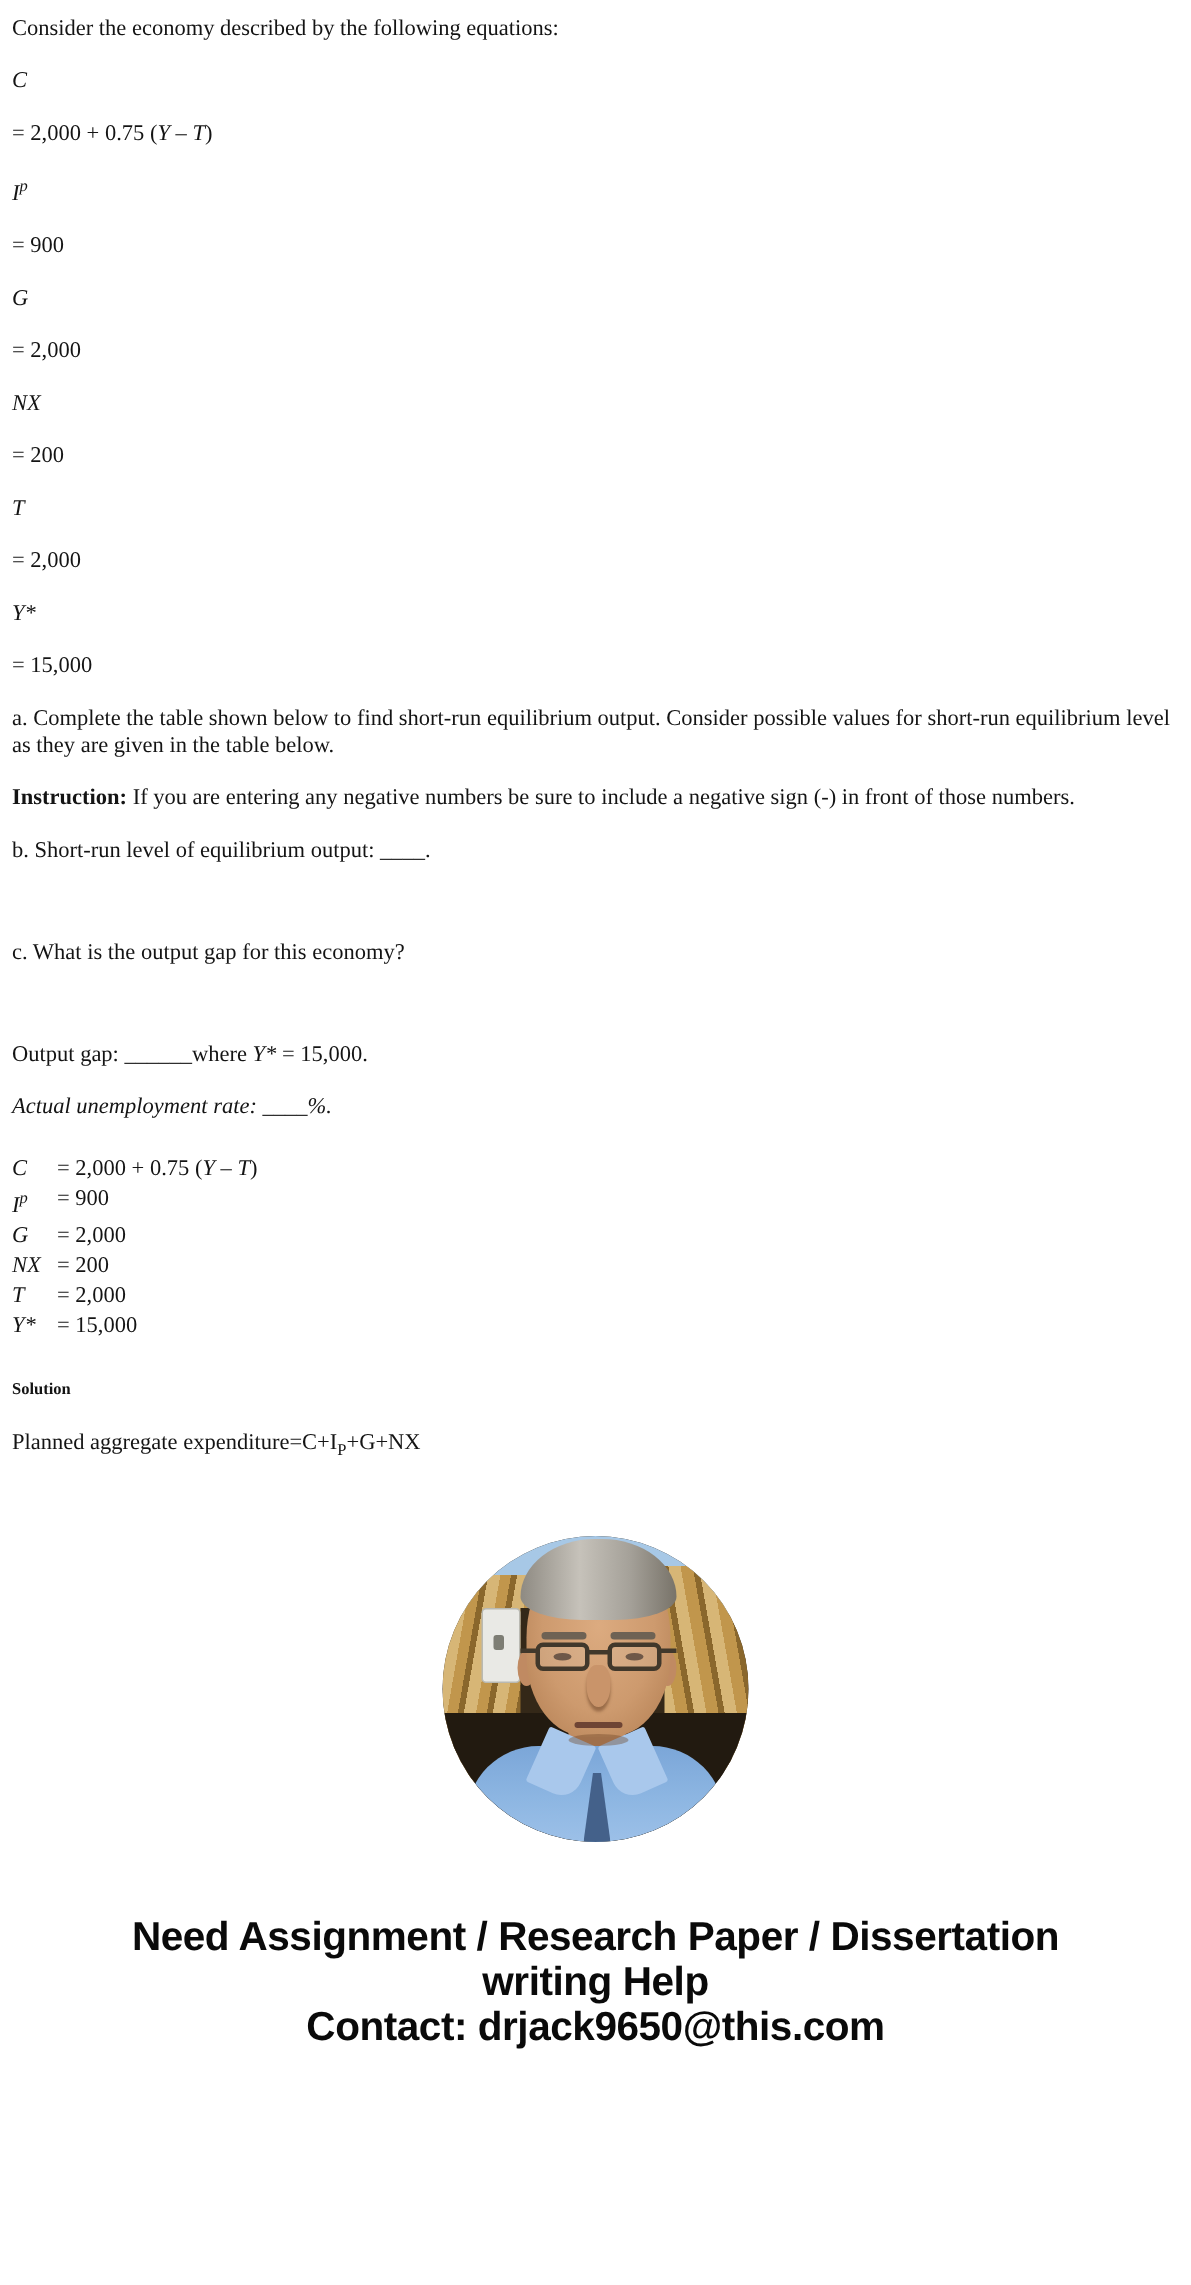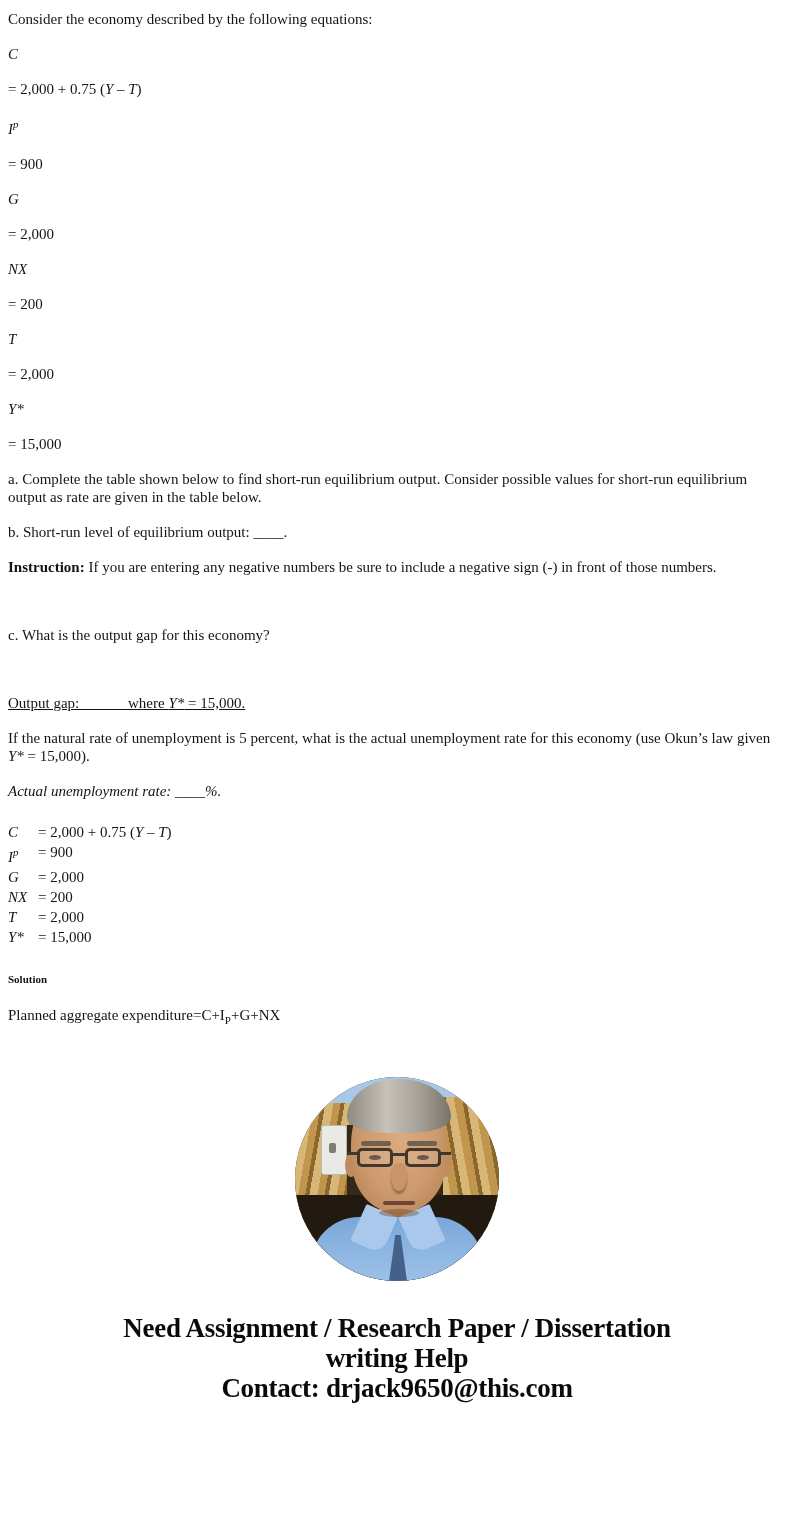--- a/index.html
+++ b/index.html
@@ -12,21 +12,21 @@
     font-size: 15px;
     line-height: 18px;
   }
   .page { padding: 7px 8px 0 8px; }
   p.bt { margin: 17px 0; }
   p.bt:first-child { margin-top: 3px; }
   i.v { font-style: italic; }
   sup.v { font-style: italic; font-size: 11px; }
   b.lbl { font-weight: bold; }
   .gap16 { height: 16px; }
-  .mt34 { margin-top: 34px; text-decoration: underline; }
+  .mt34 { margin-top: 34px; }
   .mt44 { margin-top: 44px; font-style: italic; }
 
   
   .eq-table { margin: 22px 0 0 0; border-collapse: collapse; }
   .eq-table td { padding: 0; font-size: 15px; line-height: 20px; vertical-align: top; }
   .eq-table td.sym { width: 30px; font-style: italic; }
 
   h2.solution {
     font-size: 11px; line-height: 20px; font-weight: bold;
     margin: 22px 0 16px 0; font-family: "Liberation Serif", serif;
@@ -82,23 +82,23 @@
   .ph-arm-l { left: 52px; top: 75px; width: 11px; height: 3px; background: #41382b; }
   .ph-arm-r { left: 145px; top: 75px; width: 11px; height: 3px; background: #41382b; }
   .ph-eye-l { left: 74px; top: 78px; width: 12px; height: 5px; background: #4a3326; border-radius: 50%; }
   .ph-eye-r { left: 122px; top: 78px; width: 12px; height: 5px; background: #4a3326; border-radius: 50%; }
   .ph-nose { left: 96px; top: 86px; width: 16px; height: 28px; background: #c9946a; border-radius: 40% 40% 50% 50%; box-shadow: 0 3px 2px rgba(110,70,40,0.55); }
   .ph-mouth { left: 88px; top: 124px; width: 32px; height: 4px; background: #6e4434; border-radius: 2px; }
   .ph-chin-shadow { left: 84px; top: 132px; width: 40px; height: 8px; background: rgba(110,70,40,0.4); border-radius: 50%; }
 
   
   .footer {
-    margin-top: 32px;
+    margin-top: 48px;
     text-align: center;
-    font-family: Liberation Serif, serif;
+    font-family: Liberation Sans, sans-serif;
     font-weight: 700;
     font-size: 27px;
     line-height: 30px;
     color: #0a0a0a;
     letter-spacing: -0.3px;
   }
 </style>
 </head>
 <body>
 
@@ -117,36 +117,35 @@
 
   <p class="bt"><i class="v">NX</i></p>
   <p class="bt">= 200</p>
 
   <p class="bt"><i class="v">T</i></p>
   <p class="bt">= 2,000</p>
 
   <p class="bt"><i class="v">Y*</i></p>
   <p class="bt">= 15,000</p>
 
-  <p class="bt">a. Complete the table shown below to find short-run equilibrium output. Consider possible values for short-run equilibrium output as rate are given in the table below.</p>
+  <p class="bt">a. Complete the table shown below to find short-run equilibrium output. Consider possible values for short-run equilibrium level as they are given in the table below.</p>
+
+  <p class="bt"><b class="lbl">Instruction:</b><span> If you are entering any negative numbers be sure to include a negative sign (-) in front of those numbers.</span></p>
 
   <p class="bt"><span>b. Short-run level of equilibrium output: </span><span>____</span><span>.</span></p>
 
-  <p class="bt"><b class="lbl">Instruction:</b><span> If you are entering any negative numbers be sure to include a negative sign (-) in front of those numbers.</span></p>
-
   <div class="gap16"></div>
 
   <p class="bt">c. What is the output gap for this economy?</p>
 
   <div class="gap16"></div>
 
 
   <p class="bt mt34"><span>Output gap: </span><span>______</span><span>where </span><i class="v">Y*</i><span> = 15,000.</span></p>
 
-  <p class="bt"><span>If the natural rate of unemployment is 5 percent, what is the actual unemployment rate for this economy (use Okun’s law given </span><i class="v">Y*</i><span> = 15,000).</span></p>
 
   <p class="bt mt44"><span>Actual unemployment rate: </span><span>____</span><span>%.</span></p>
 
   <table class="eq-table">
     <tbody>
         <tr>
       <td class="sym">C</td>
       <td><span>= 2,000 + 0.75 (</span><i class="v">Y</i><span> – </span><i class="v">T</i><span>)</span></td>
     </tr>
     <tr>

